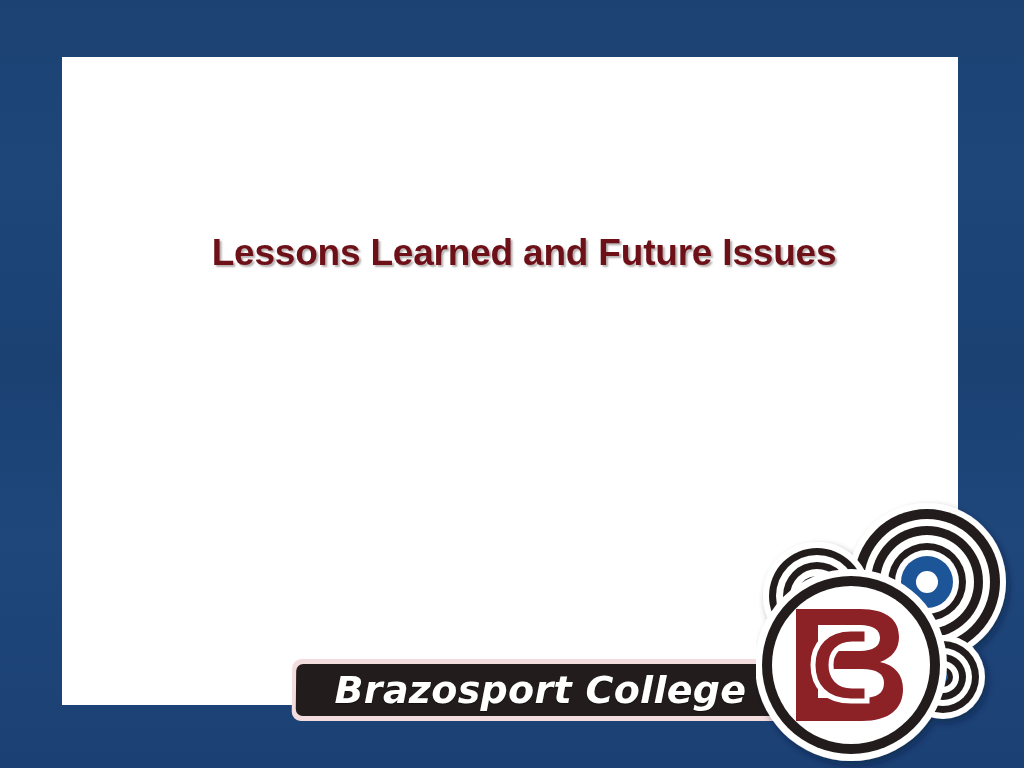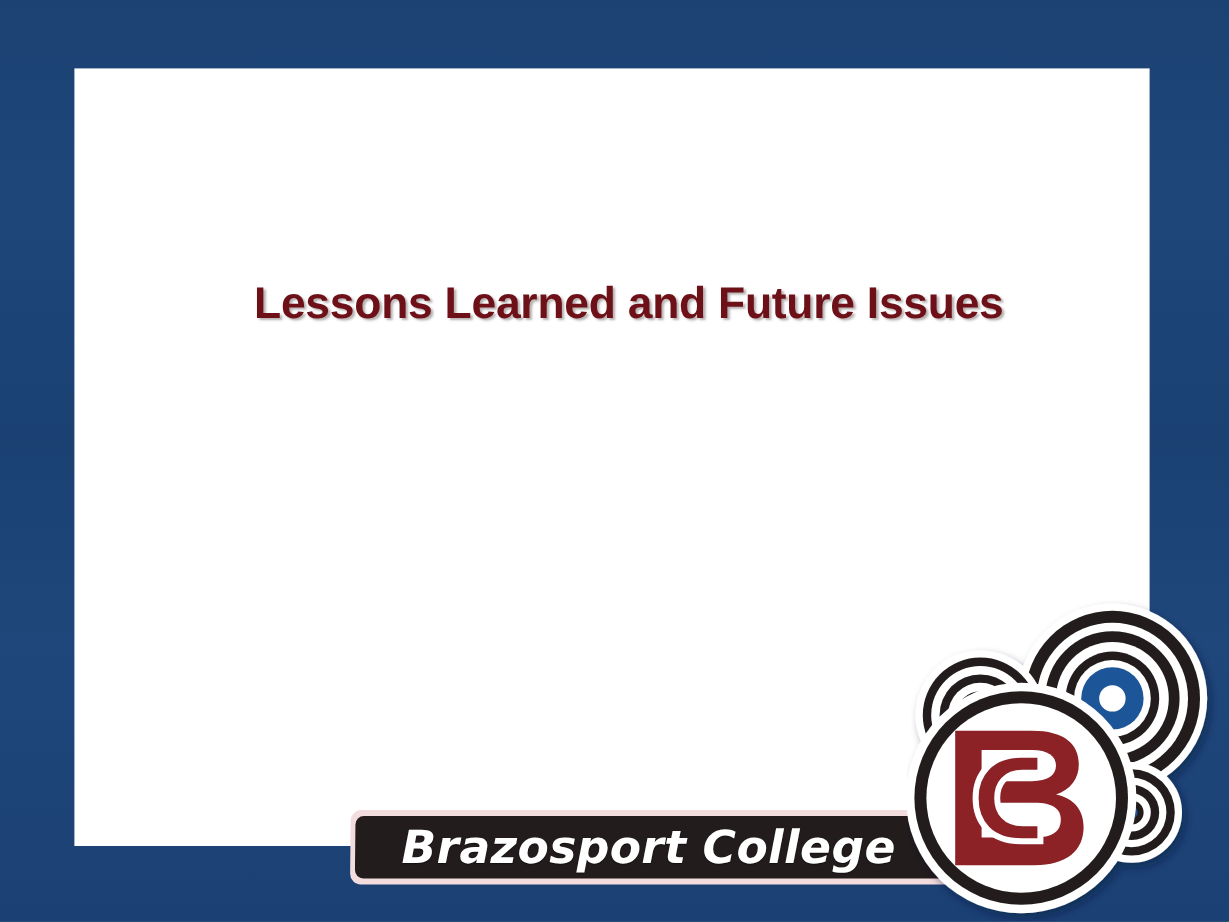--- a/index.html
+++ b/index.html
@@ -63,21 +63,20 @@
     height: 271px;
   }
 
   
   #logo-banner {
     position: absolute;
     left: 6px;
     top: 162px;
     width: 505px;
     height: 62px;
-    margin-top: 16px;
   }
   #logo-banner .banner-outline {
     position: absolute;
     left: 0; top: 0;
     width: 100%; height: 100%;
     background: #f3dcdd;
     border-radius: 9px;
     transform: skewX(-0.6deg);
   }
   #logo-banner .banner-fill {

